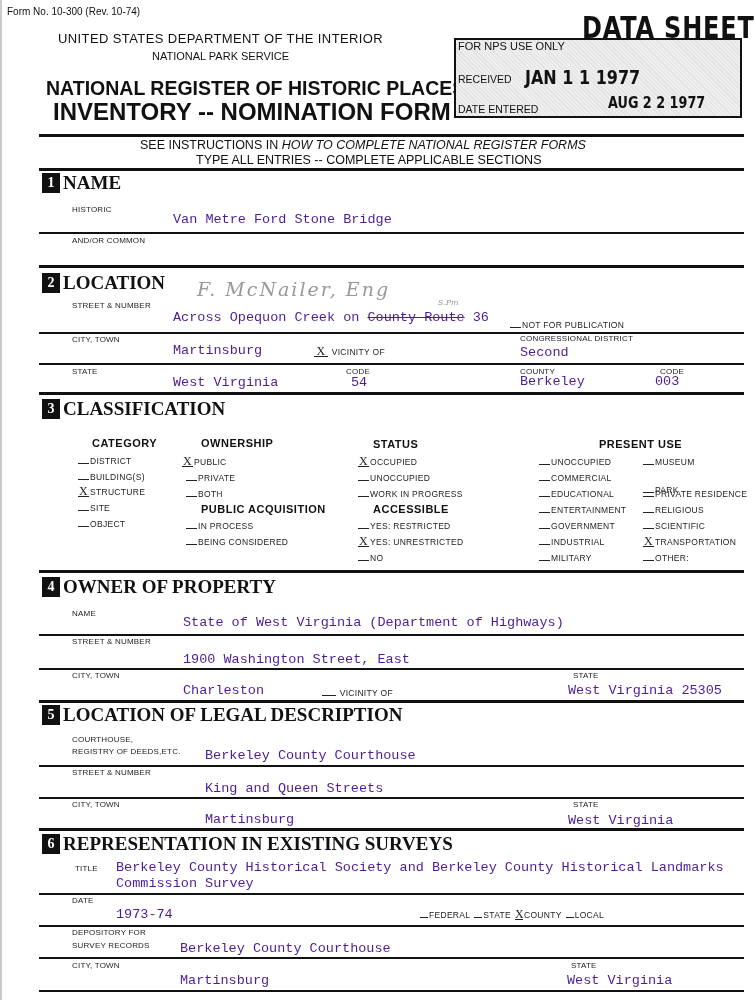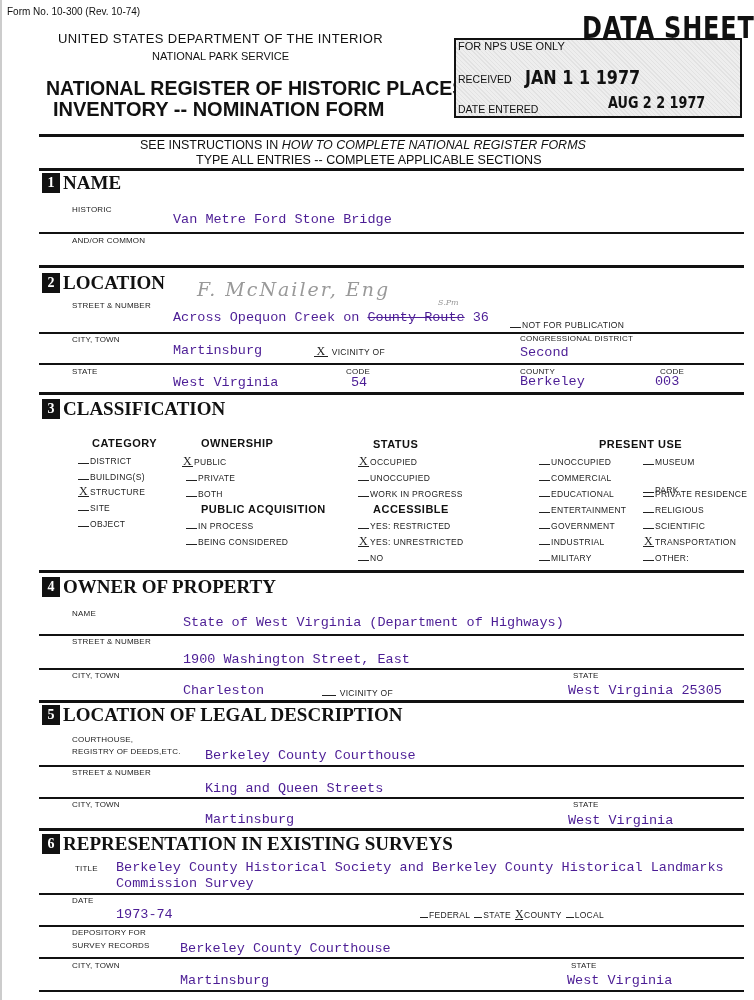--- a/index.html
+++ b/index.html
@@ -26,21 +26,21 @@
 </style>
 </head>
 <body>
 
 <div class="page">
 
   <div class="abs sans" style="left:5px;top:6px;font-size:10px;">Form No. 10-300 (Rev. 10-74)</div>
   <div class="abs serif" style="left:56px;top:31px;font-size:13px;letter-spacing:0.4px;">UNITED STATES DEPARTMENT OF THE INTERIOR</div>
   <div class="abs sans" style="left:150px;top:50px;font-size:11px;">NATIONAL PARK SERVICE</div>
   <div class="abs serif" style="left:12px;top:77px;font-size:19.5px;font-weight:bold;margin-left:32px;">NATIONAL REGISTER OF HISTORIC PLACES</div>
-  <div class="abs serif" style="left:51px;top:98px;font-size:20px;font-weight:bold;">INVENTORY -- NOMINATION FORM</div>
+  <div class="abs serif" style="left:51px;top:98px;font-size:24px;font-weight:bold;">INVENTORY -- NOMINATION FORM</div>
 
   <div class="stamp-box"></div>
   <div class="abs stamp" style="left:580px;top:10px;font-size:30px;letter-spacing:1px;">DATA SHEET</div>
   <div class="abs sans" style="left:456px;top:40px;font-size:11px;">FOR NPS USE ONLY</div>
   <div class="abs sans" style="left:456px;top:73px;font-size:10.5px;">RECEIVED</div>
   <div class="abs stamp" style="left:523px;top:65px;font-size:20px;">JAN 1 1 1977</div>
   <div class="abs sans" style="left:456px;top:103px;font-size:10.5px;">DATE ENTERED</div>
   <div class="abs stamp" style="left:606px;top:93px;font-size:16px;">AUG 2 2 1977</div>
 
   <div class="rule thick" style="left:37px;top:134px;width:705px;"></div>

